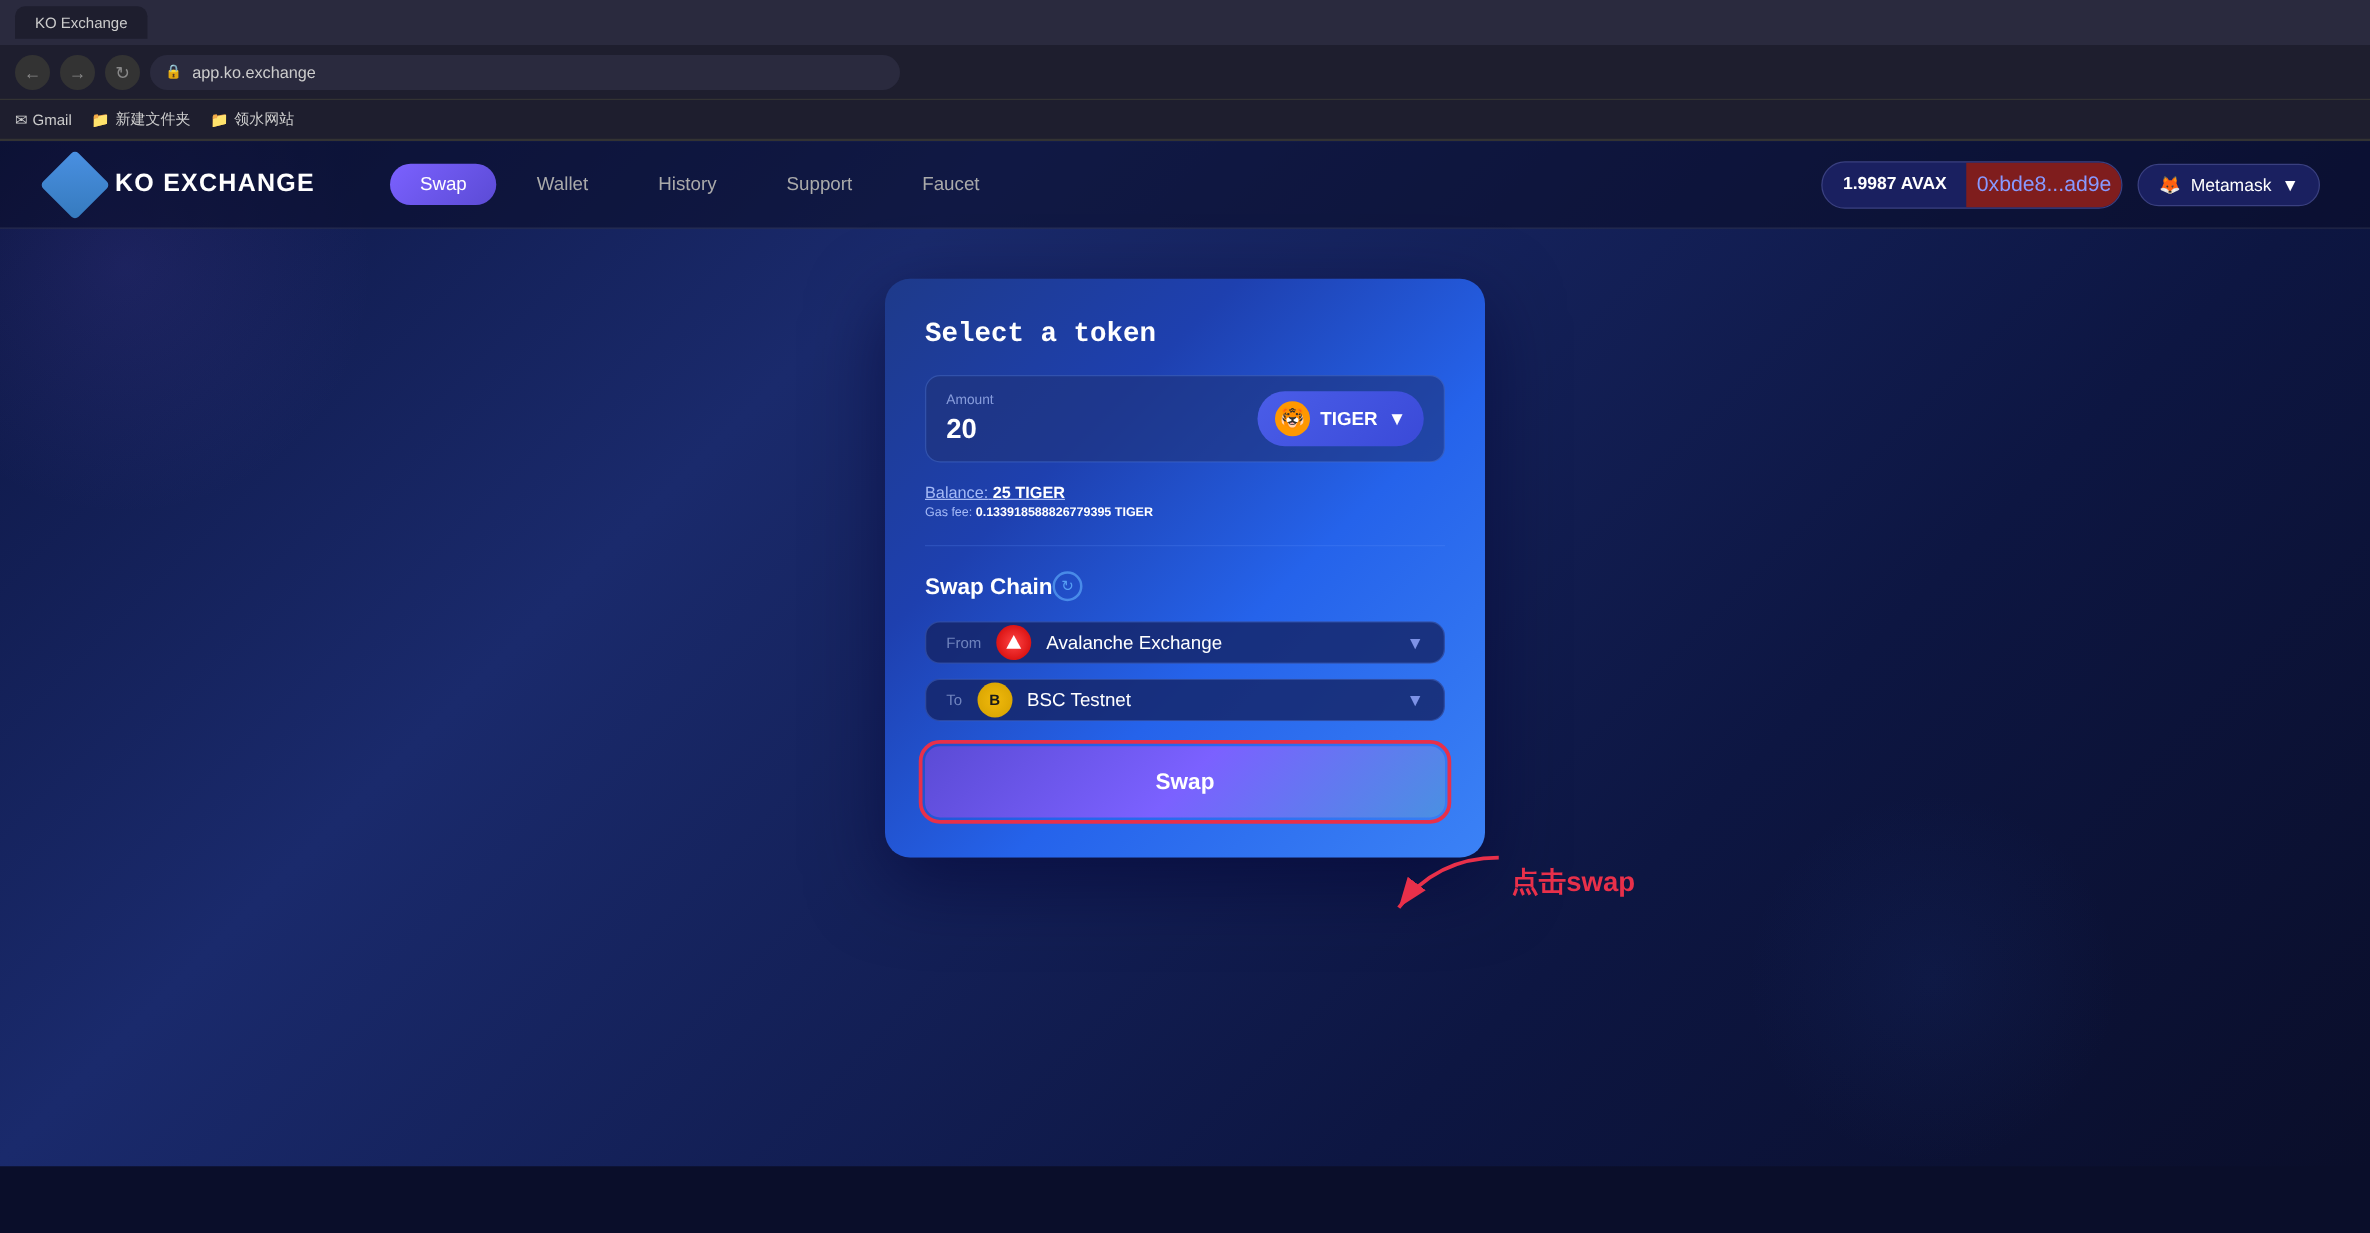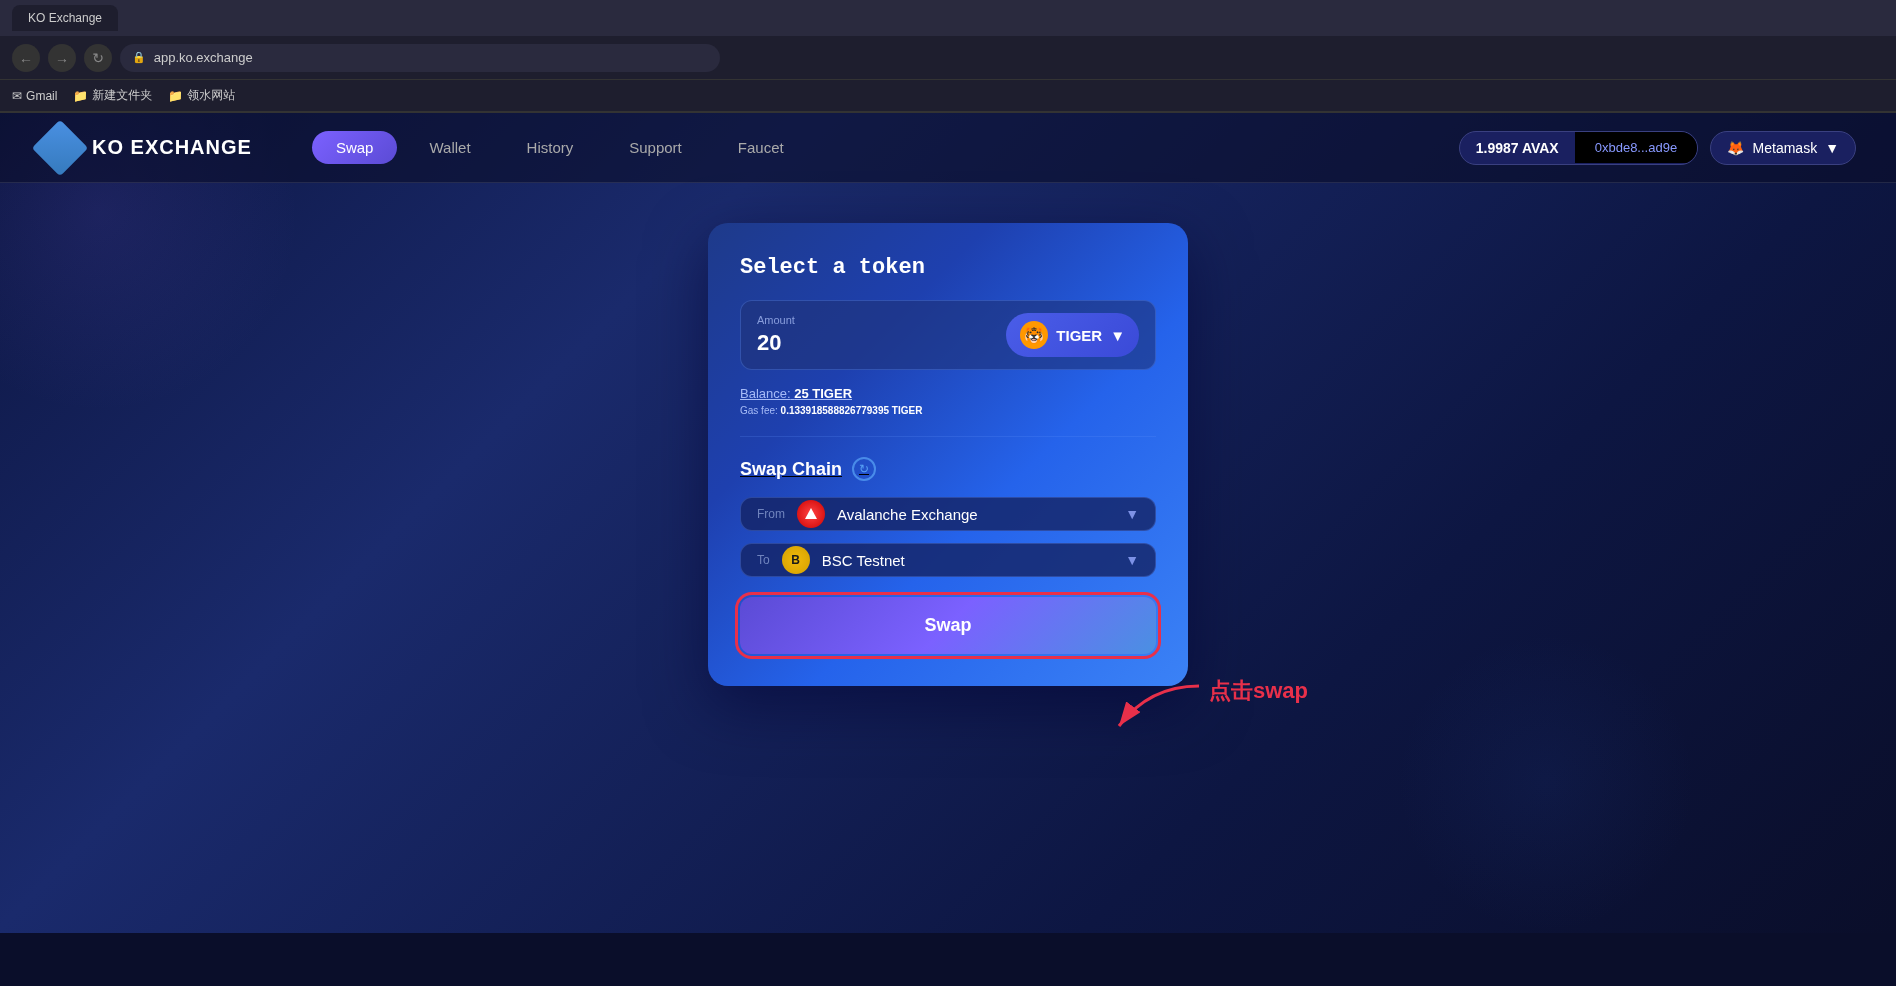--- a/index.html
+++ b/index.html
@@ -141,38 +141,37 @@
       background: linear-gradient(135deg, #7b61ff, #5b4bd5);
       color: white;
     }
     .nav-right {
       display: flex;
       align-items: center;
       gap: 12px;
     }
     .balance-btn {
       display: flex;
-      align-items: center;
       background: #1a2060;
       border: 1px solid #3a4080;
       border-radius: 24px;
       overflow: hidden;
       cursor: pointer;
     }
     .balance-amount {
       padding: 8px 16px;
       color: white;
       font-size: 14px;
       font-weight: 600;
     }
     .balance-address {
-      padding: 8px 20px;
-      background: #000000;
+      padding: 8px 8px;
+      background: #7f1d1d;
       color: #8899ff;
-      font-size: 13px;
+      font-size: 17px;
     }
     .metamask-btn {
       display: flex;
       align-items: center;
       gap: 8px;
       background: #1a2060;
       border: 1px solid #3a4080;
       border-radius: 24px;
       padding: 8px 16px;
       color: white;
@@ -292,23 +291,21 @@
     .divider {
       height: 1px;
       background: rgba(100,150,255,0.2);
       margin-bottom: 20px;
     }
 
     
     .swap-chain-header {
       display: flex;
       align-items: center;
-      gap: 10px;
       margin-bottom: 16px;
-      text-decoration: underline;
     }
     .swap-chain-title {
       font-size: 18px;
       font-weight: 700;
       color: white;
     }
     .refresh-icon {
       width: 24px; height: 24px;
       border-radius: 50%;
       border: 2px solid rgba(100,180,255,0.6);
@@ -378,21 +375,21 @@
       outline: 3px solid #e8304a;
       outline-offset: 2px;
     }
 
     
     .arrow-annotation {
       position: absolute;
       bottom: -50px;
       right: -120px;
       display: flex;
-      align-items: flex-start;
+      align-items: center;
       gap: 0;
     }
     .arrow-svg {
       width: 100px;
       height: 60px;
     }
     .annotation-text {
       color: #e8304a;
       font-size: 22px;
       font-weight: 700;

